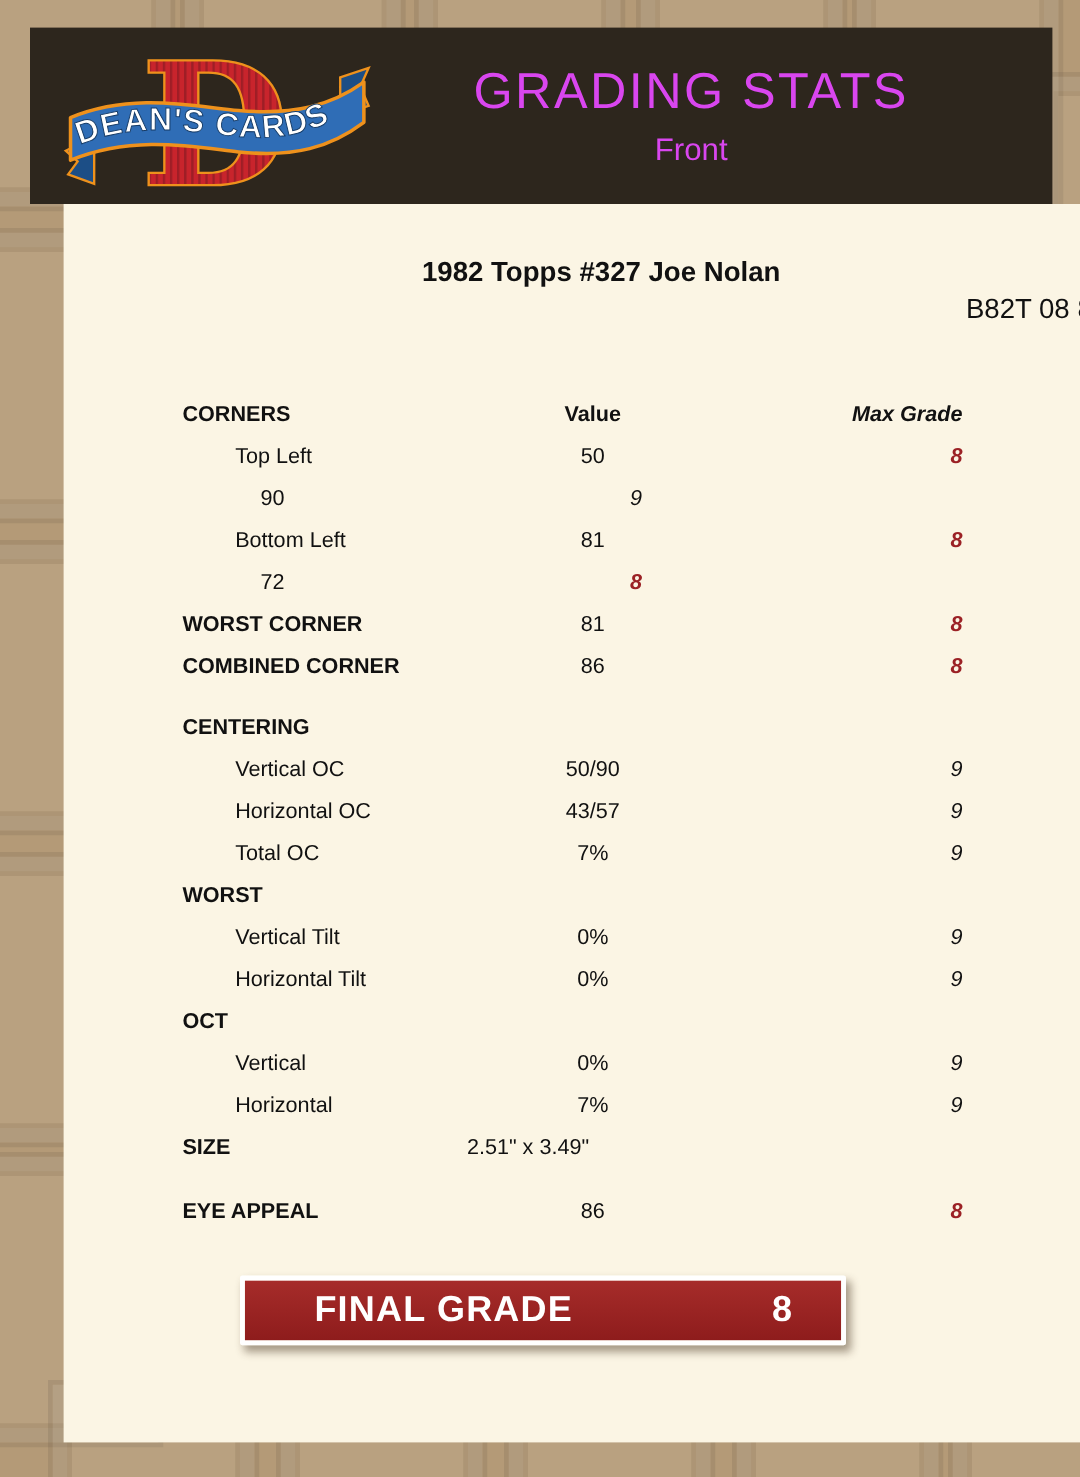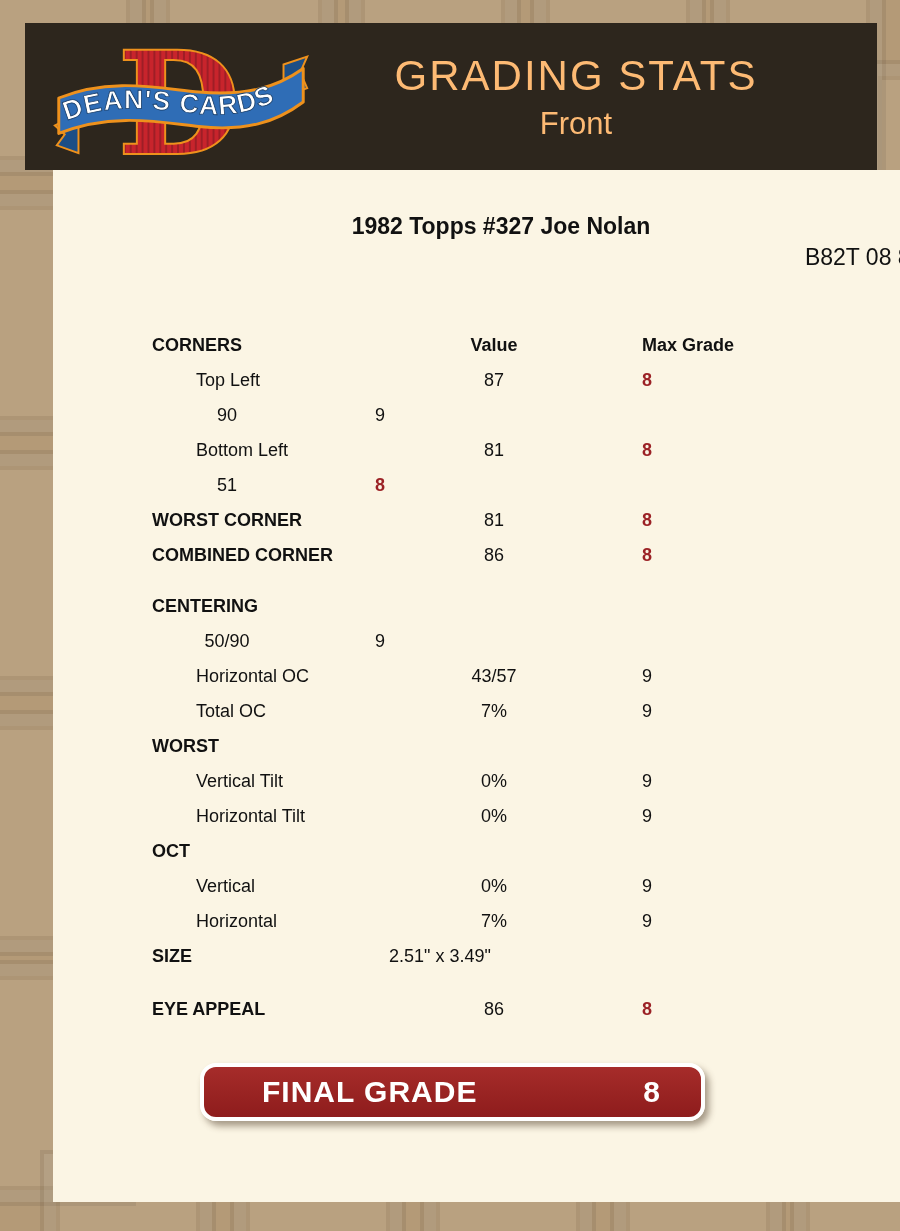--- a/index.html
+++ b/index.html
@@ -34,53 +34,53 @@
   .ccard:nth-child(16){left:420px;top:1150px;}
   .ccard:nth-child(17){left:610px;top:1170px;}
   .ccard:nth-child(18){left:790px;top:1155px;}
 
   
   .header{
     position:absolute;left:25px;top:23px;width:852px;height:147px;
     background:#2d261d;
   }
   .logo{position:absolute;left:26px;top:6px;width:260px;height:138px;}
-  .header-titles{position:absolute;left:270px;right:20px;top:30px;text-align:center;color:#fdba74;}
+  .header-titles{position:absolute;left:270px;right:20px;top:30px;text-align:center;color:#d946ef;}
   .header-title{font-size:42px;letter-spacing:2px;line-height:46px;}
-  .header-subtitle{font-size:31px;line-height:36px;margin-top:7px;}
+  .header-subtitle{font-size:26px;line-height:36px;margin-top:7px;}
 
   
   .panel{
     position:absolute;left:53px;top:170px;width:896px;height:1032px;
     background:#fbf5e4;color:#111;
   }
   .card-title{margin-top:41px;text-align:center;font-size:23px;font-weight:bold;line-height:30px;}
   .card-serial{text-align:right;font-size:23px;line-height:32px;}
 
   
   .stats{margin-top:55px;}
   .row{display:flex;align-items:baseline;height:35px;line-height:35px;font-size:18px;padding-left:99px;}
   .row .label{width:267px;box-sizing:border-box;}
   .row.indent .label{padding-left:44px;}
   .row .value{width:150px;text-align:center;}
   .row .spacer{width:73px;}
-  .row .max{width:160px;text-align:left;}
+  .row .max{width:160px;text-align:right;font-style:italic;}
   .row.head .label,.row.head .value,.row.head .max,
   .row.section .label{font-weight:bold;}
   .max.red{color:#9b2125;font-weight:bold;}
   .gap-lg{height:16px;}
   .gap-xl{height:18px;}
   .value.wide{white-space:nowrap;transform:translateX(-54px);}
 
   
   .final-grade{
     position:absolute;left:147px;top:893px;width:505px;height:58px;
     box-sizing:border-box;
     background:linear-gradient(#a62c2a, #8e1c1c);
-    border:4px solid #ffffff;border-radius:16px;
+    border:4px solid #ffffff;border-radius:2px;
     box-shadow:4px 5px 7px rgba(60,40,20,0.45);
     display:flex;align-items:center;justify-content:space-between;
     padding:0 40px 0 58px;
     color:#ffffff;font-size:30px;font-weight:bold;letter-spacing:1px;
     cursor:pointer;
   }
 </style>
 </head>
 <body>
 
@@ -135,37 +135,37 @@
   <div class="stats">
     <div class="row head">
       <div class="label">CORNERS</div>
       <div class="value">Value</div>
       <div class="spacer"></div>
       <div class="max">Max Grade</div>
     </div>
 
     <div class="row indent">
       <div class="label">Top Left</div>
-      <div class="value">87</div>
+      <div class="value">50</div>
       <div class="spacer"></div>
       <div class="max red">8</div>
     </div>
     <div class="row indent">
       <div class="value">90</div>
       <div class="spacer"></div>
       <div class="max">9</div>
     </div>
     <div class="row indent">
       <div class="label">Bottom Left</div>
       <div class="value">81</div>
       <div class="spacer"></div>
       <div class="max red">8</div>
     </div>
     <div class="row indent">
-      <div class="value">51</div>
+      <div class="value">72</div>
       <div class="spacer"></div>
       <div class="max red">8</div>
     </div>
     <div class="row section">
       <div class="label">WORST CORNER</div>
       <div class="value">81</div>
       <div class="spacer"></div>
       <div class="max red">8</div>
     </div>
     <div class="row section">
@@ -177,20 +177,21 @@
 
     <div class="gap-lg"></div>
 
     <div class="row section">
       <div class="label">CENTERING</div>
       <div class="value"></div>
         <div class="spacer"></div>
         <div class="max"></div>
     </div>
     <div class="row indent">
+      <div class="label">Vertical OC</div>
       <div class="value">50/90</div>
       <div class="spacer"></div>
       <div class="max">9</div>
     </div>
     <div class="row indent">
       <div class="label">Horizontal OC</div>
       <div class="value">43/57</div>
       <div class="spacer"></div>
       <div class="max">9</div>
     </div>

